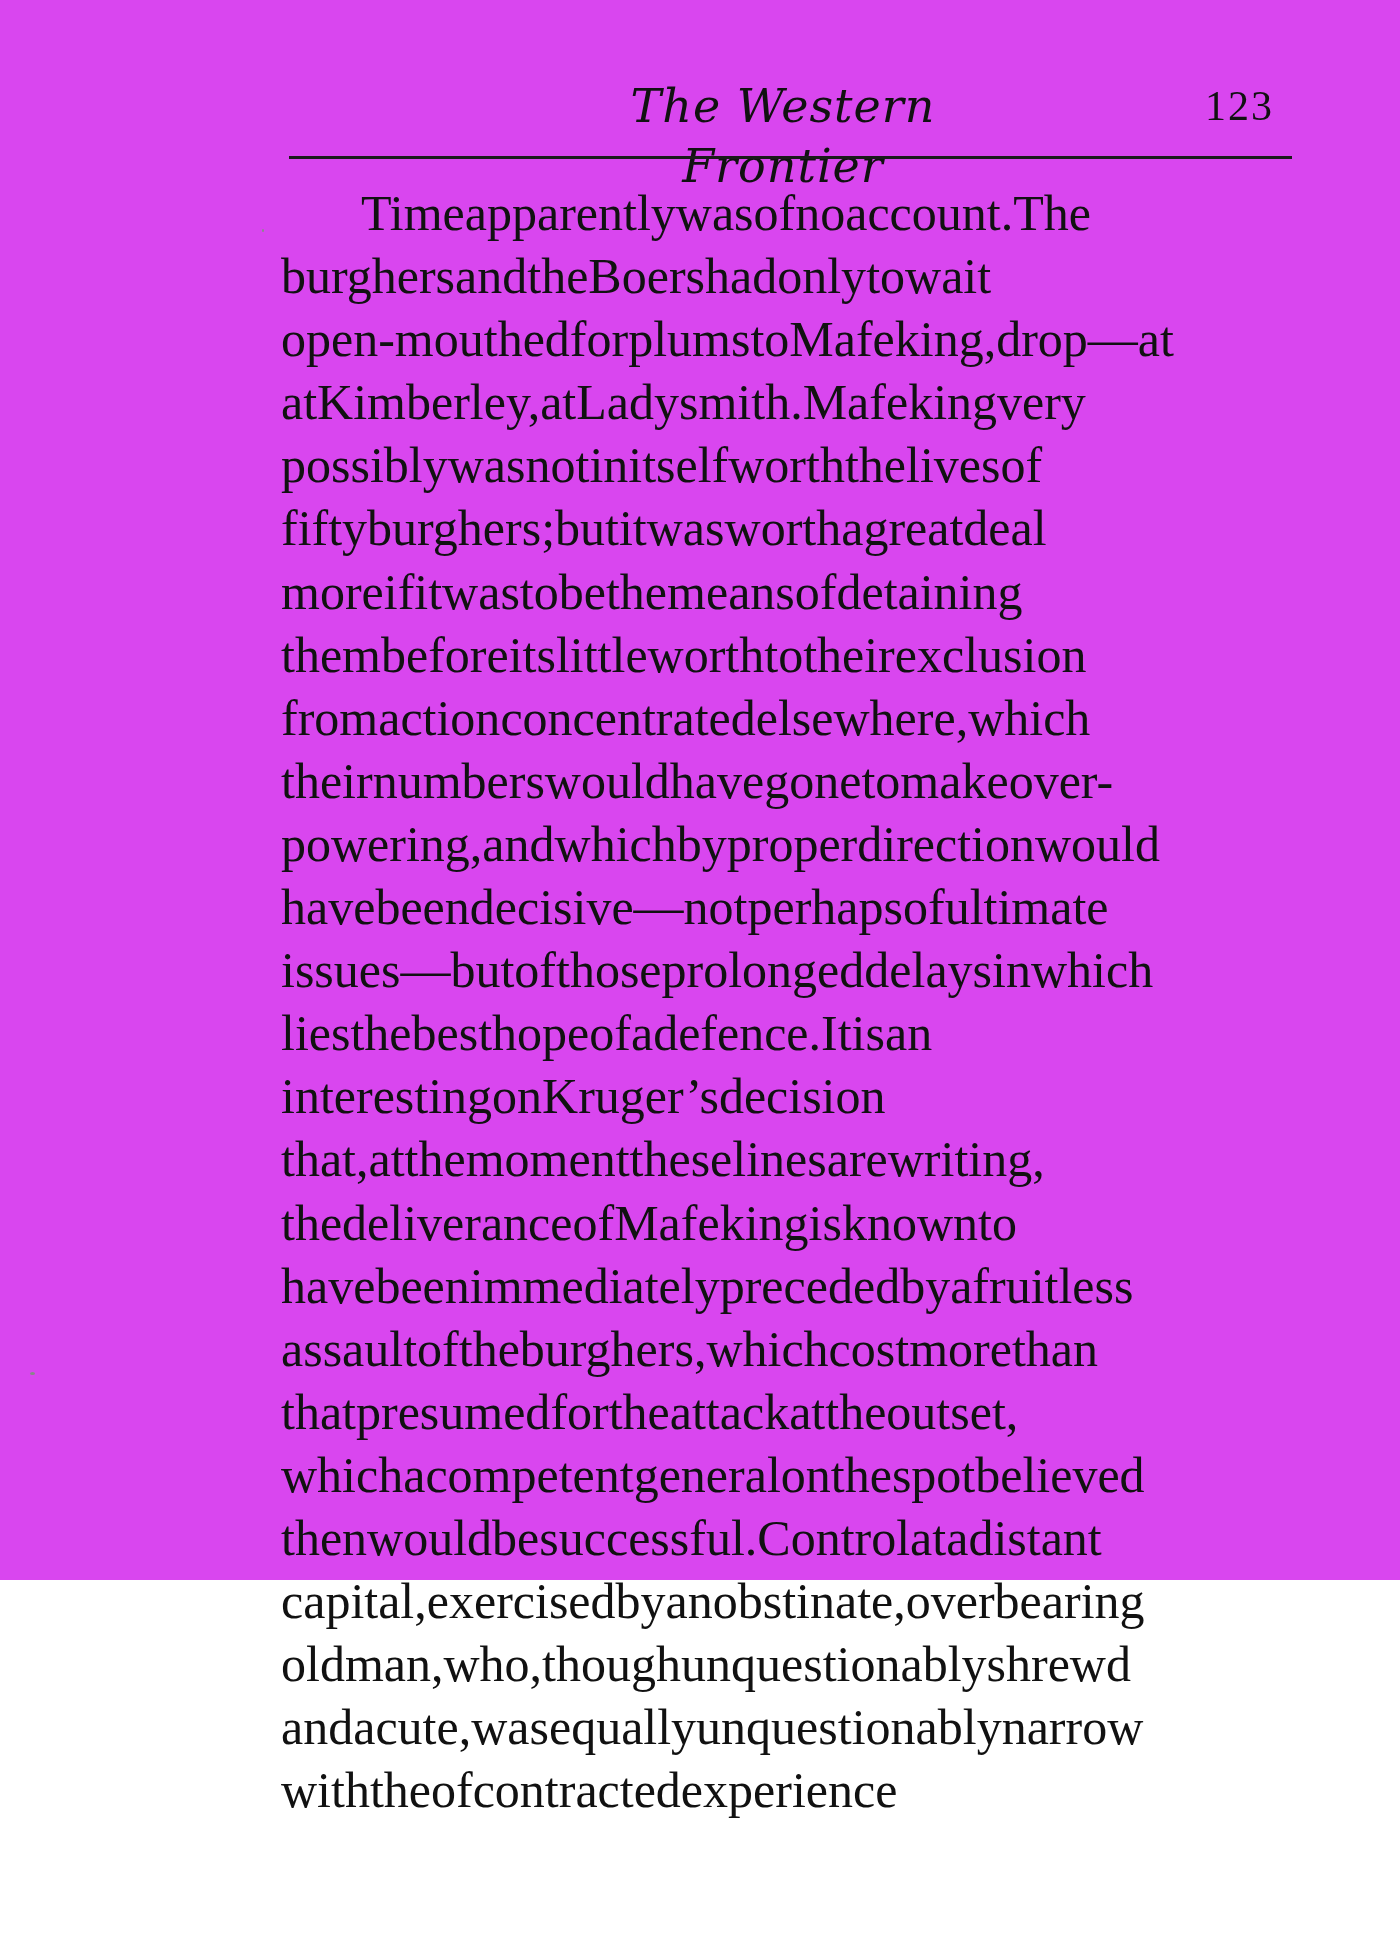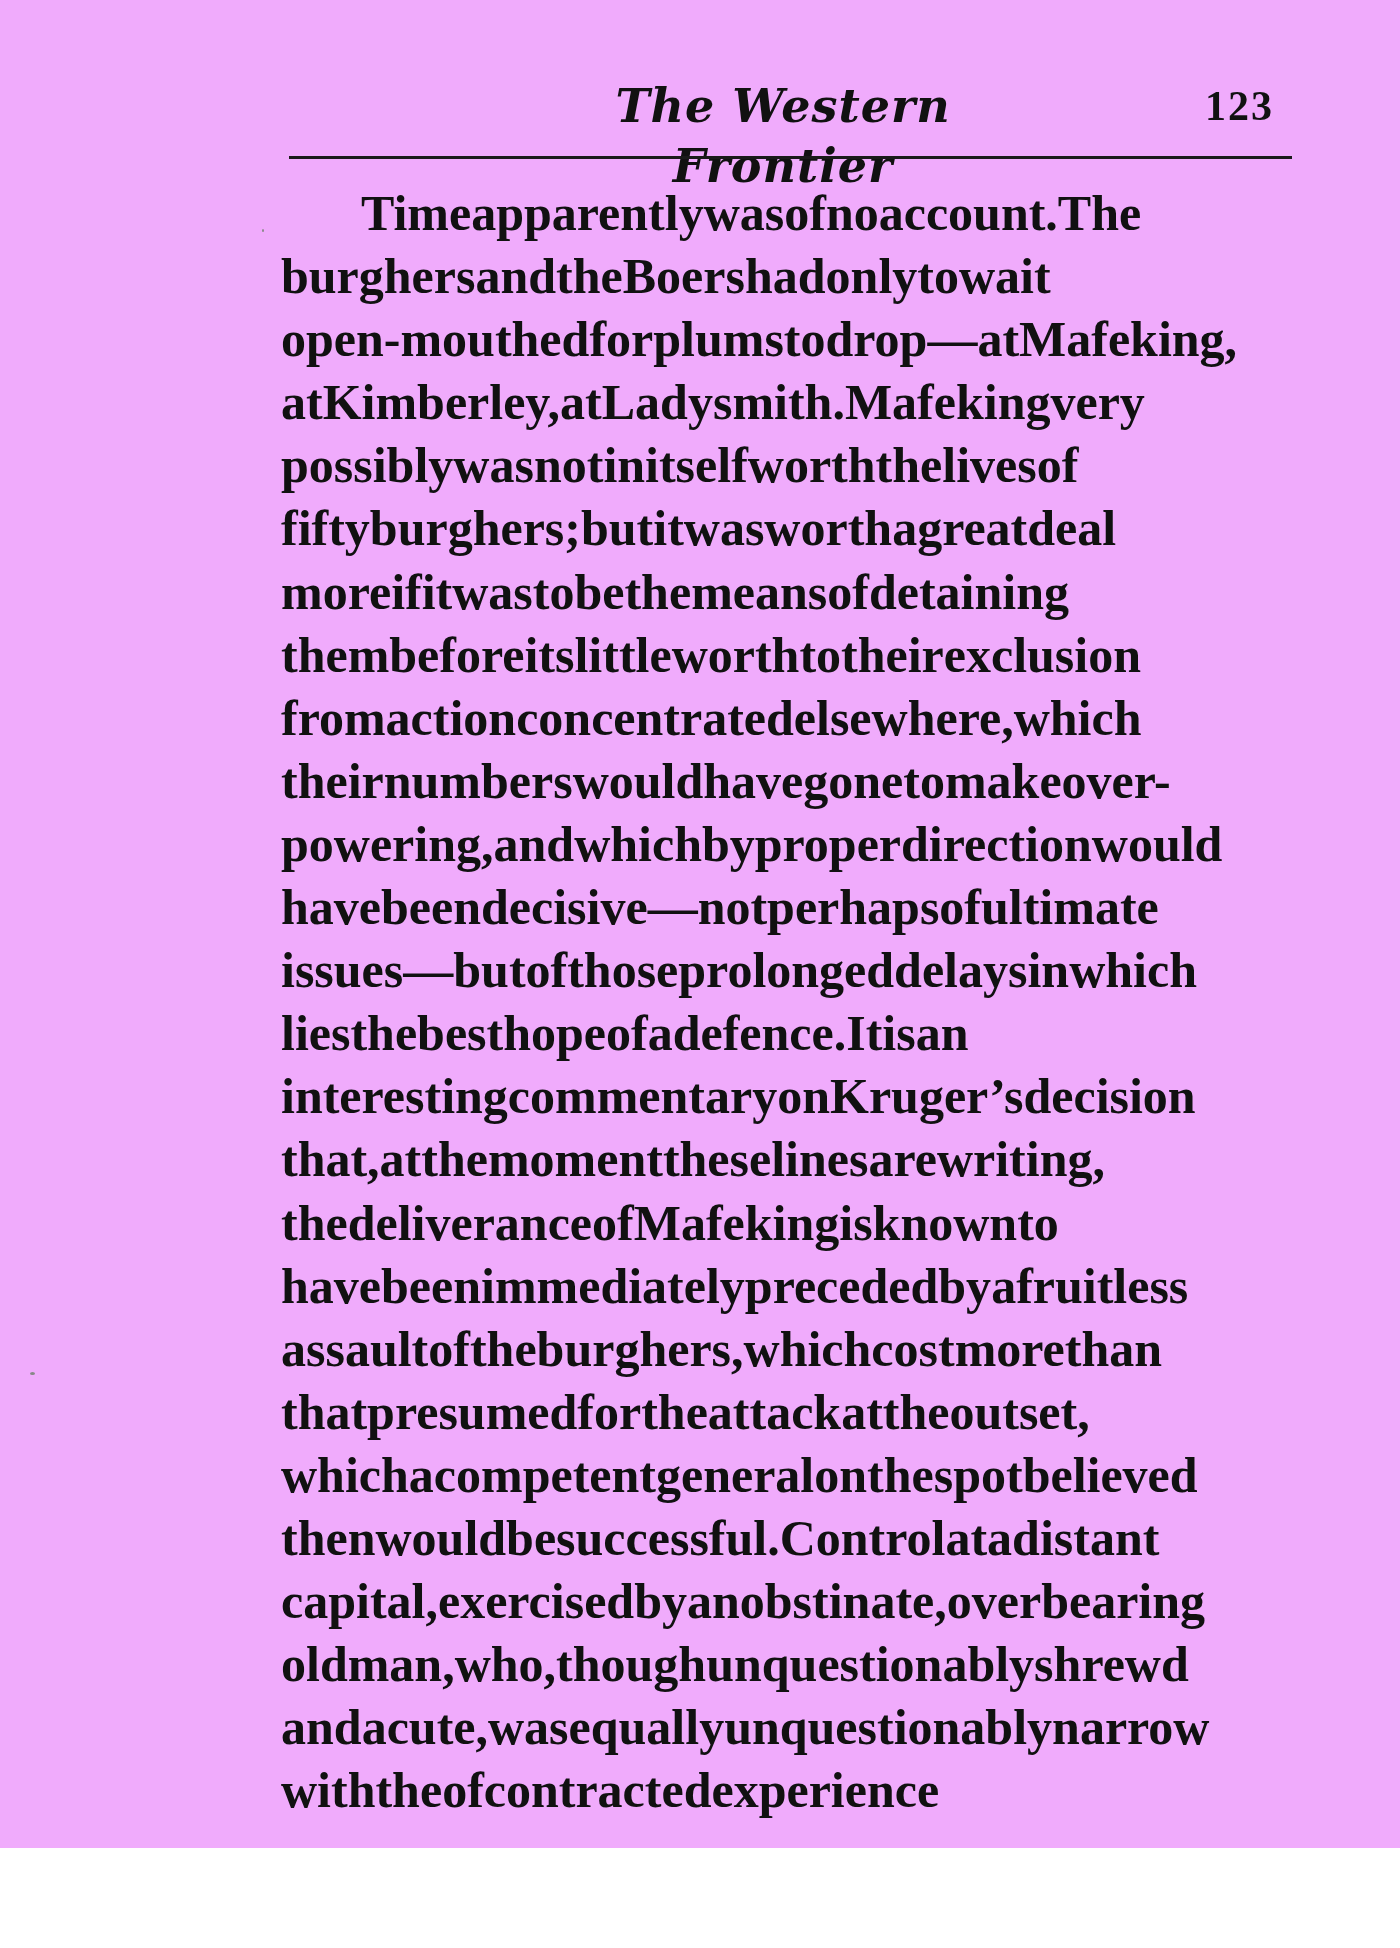--- a/index.html
+++ b/index.html
@@ -1,17 +1,17 @@
 <!DOCTYPE html>
 <html><head>
 <meta charset="utf-8">
 <style>
   html, body { margin: 0; padding: 0; background: #ffffff; }
   body { width: 1400px; height: 1948px; position: relative; overflow: hidden; }
-  .page { position: absolute; left: 0; top: 0; width: 1400px; height: 1848px; background: #f0abfc; color: #111111; font-weight: bold; }
+  .page { position: absolute; left: 0; top: 0; width: 1400px; height: 1580px; background: #d946ef; color: #111111; }
   .running-head { position: absolute; left: 282px; top: 76px; width: 1010px; height: 60px; }
   .rh-title {
     position: absolute; left: 261px; top: 0; width: 480px; text-align: center;
     font-family: "DejaVu Serif", serif; font-style: italic; font-size: 46px; line-height: 60px;
     letter-spacing: 1px; color: #111;
   }
   .rh-num {
     position: absolute; right: 18px; top: 0;
     font-family: "Liberation Serif", serif; font-size: 42px; line-height: 60px; color: #111; letter-spacing: 2px;
   }
@@ -54,22 +54,22 @@
         <span class="w">had</span>
         <span class="w">only</span>
         <span class="w">to</span>
         <span class="w">wait</span>
       </div>
       <div class="line">
         <span class="w">open-mouthed</span>
         <span class="w">for</span>
         <span class="w">plums</span>
         <span class="w">to</span>
+        <span class="w">Mafeking,</span>
         <span class="w">drop—at</span>
-        <span class="w">Mafeking,</span>
       </div>
       <div class="line">
         <span class="w">at</span>
         <span class="w">Kimberley,</span>
         <span class="w">at</span>
         <span class="w">Ladysmith.</span>
         <span class="w">Mafeking</span>
         <span class="w">very</span>
       </div>
       <div class="line">
@@ -167,21 +167,20 @@
         <span class="w">hope</span>
         <span class="w">of</span>
         <span class="w">a</span>
         <span class="w">defence.</span>
         <span class="w">It</span>
         <span class="w">is</span>
         <span class="w">an</span>
       </div>
       <div class="line">
         <span class="w">interesting</span>
-        <span class="w">commentary</span>
         <span class="w">on</span>
         <span class="w">Kruger’s</span>
         <span class="w">decision</span>
       </div>
       <div class="line">
         <span class="w">that,</span>
         <span class="w">at</span>
         <span class="w">the</span>
         <span class="w">moment</span>
         <span class="w">these</span>

